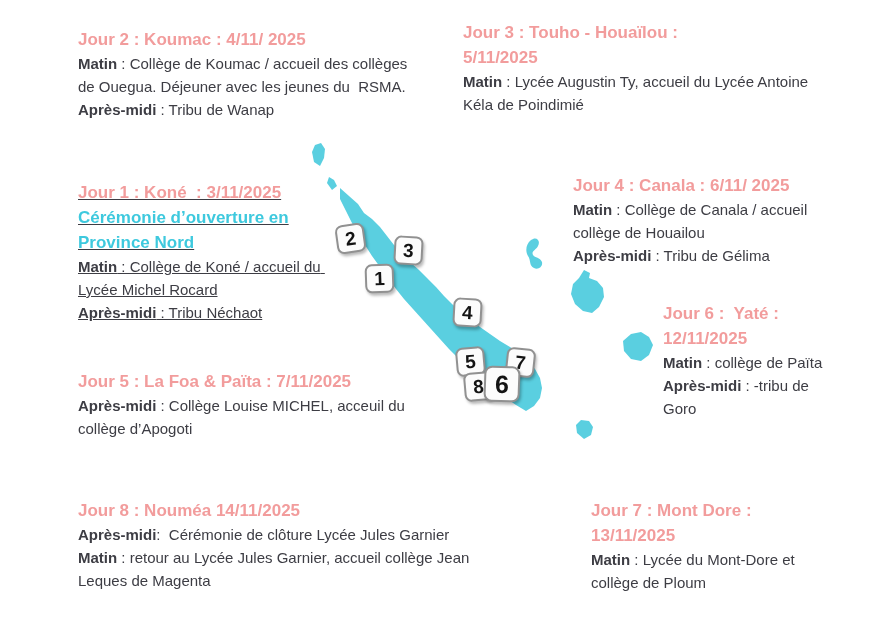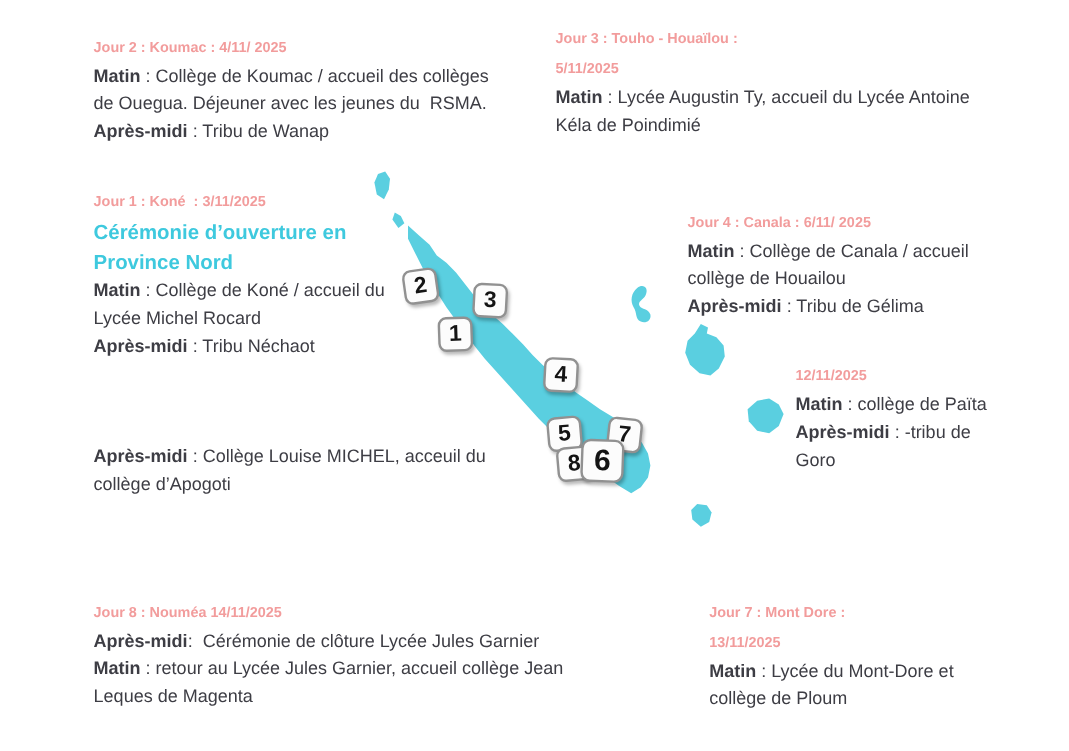--- a/index.html
+++ b/index.html
@@ -15,21 +15,21 @@
   html,body{margin:0;padding:0;}
   body{background:#e8e8e8;font-family:"Liberation Sans","DejaVu Sans",sans-serif;}
   .canvas{
     position:relative;width:891px;height:626px;background:var(--page-bg);
     overflow:hidden;color:var(--body-text);
   }
   .map-svg{position:absolute;left:0;top:0;width:891px;height:626px;}
   .island{fill:var(--map-teal);}
   .day{position:absolute;font-size:15px;line-height:23px;}
   .title-line{
-    font-weight:700;font-size:12px;line-height:25px;color:var(--heading-pink);
+    font-weight:700;font-size:17px;line-height:25px;color:var(--heading-pink);
     white-space:pre;
   }
   .subtitle-line{
     font-weight:700;font-size:17px;line-height:25px;color:var(--heading-teal);
     white-space:pre;
   }
   .line{margin:0;white-space:pre-wrap;}
   .line .b{font-weight:700;}
   .line .r{font-weight:400;}
   .marker{
@@ -86,41 +86,43 @@
     <p class="line"><span class="b">Matin</span><span> : Collège de Koumac / accueil des collèges de Ouegua. Déjeuner avec les jeunes du  RSMA.</span></p>
     <p class="line"><span class="b">Après-midi</span><span> : Tribu de Wanap</span></p>
   </section>
 
   <section class="day" style="left:463px;top:20px;width:346px;">
     <div class="title-line">Jour 3 : Touho - Houaïlou :</div>
     <div class="title-line">5/11/2025</div>
     <p class="line"><span class="b">Matin</span><span> : Lycée Augustin Ty, accueil du Lycée Antoine Kéla de Poindimié</span></p>
   </section>
 
-  <section class="day" style="left:78px;top:156px;width:254px;">
+  <section class="day" style="left:78px;top:180px;width:254px;text-decoration:underline;">
     <div class="title-line">Jour 1 : Koné  : 3/11/2025</div>
     <div class="subtitle-line">Cérémonie d’ouverture en</div>
     <div class="subtitle-line">Province Nord</div>
     <p class="line"><span class="b">Matin</span><span> : Collège de Koné / accueil du Lycée Michel Rocard</span></p>
     <p class="line"><span class="b">Après-midi</span><span> : Tribu Néchaot</span></p>
   </section>
 
   <section class="day" style="left:573px;top:173px;width:252px;">
     <div class="title-line">Jour 4 : Canala : 6/11/ 2025</div>
     <p class="line"><span class="b">Matin</span><span> : Collège de Canala / accueil collège de Houailou</span></p>
     <p class="line"><span class="b">Après-midi</span><span> : Tribu de Gélima</span></p>
   </section>
 
   <section class="day" style="left:663px;top:301px;width:180px;">
+    <div class="title-line">Jour 6 :  Yaté :</div>
     <div class="title-line">12/11/2025</div>
     <p class="line"><span class="b">Matin</span><span> : collège de Païta</span></p>
     <p class="line"><span class="b">Après-midi</span><span> : -tribu de Goro</span></p>
   </section>
 
   <section class="day" style="left:78px;top:369px;width:332px;">
+    <div class="title-line">Jour 5 : La Foa &amp; Païta : 7/11/2025</div>
     <p class="line"><span class="b">Après-midi</span><span> : Collège Louise MICHEL, acceuil du collège d’Apogoti</span></p>
   </section>
 
   <section class="day" style="left:78px;top:498px;width:437px;">
     <div class="title-line">Jour 8 : Nouméa 14/11/2025</div>
     <p class="line"><span class="b">Après-midi</span><span>:  Cérémonie de clôture Lycée Jules Garnier</span></p>
     <p class="line"><span class="b">Matin</span><span> : retour au Lycée Jules Garnier, accueil collège Jean Leques de Magenta</span></p>
   </section>
 
   <section class="day" style="left:591px;top:498px;width:252px;">

